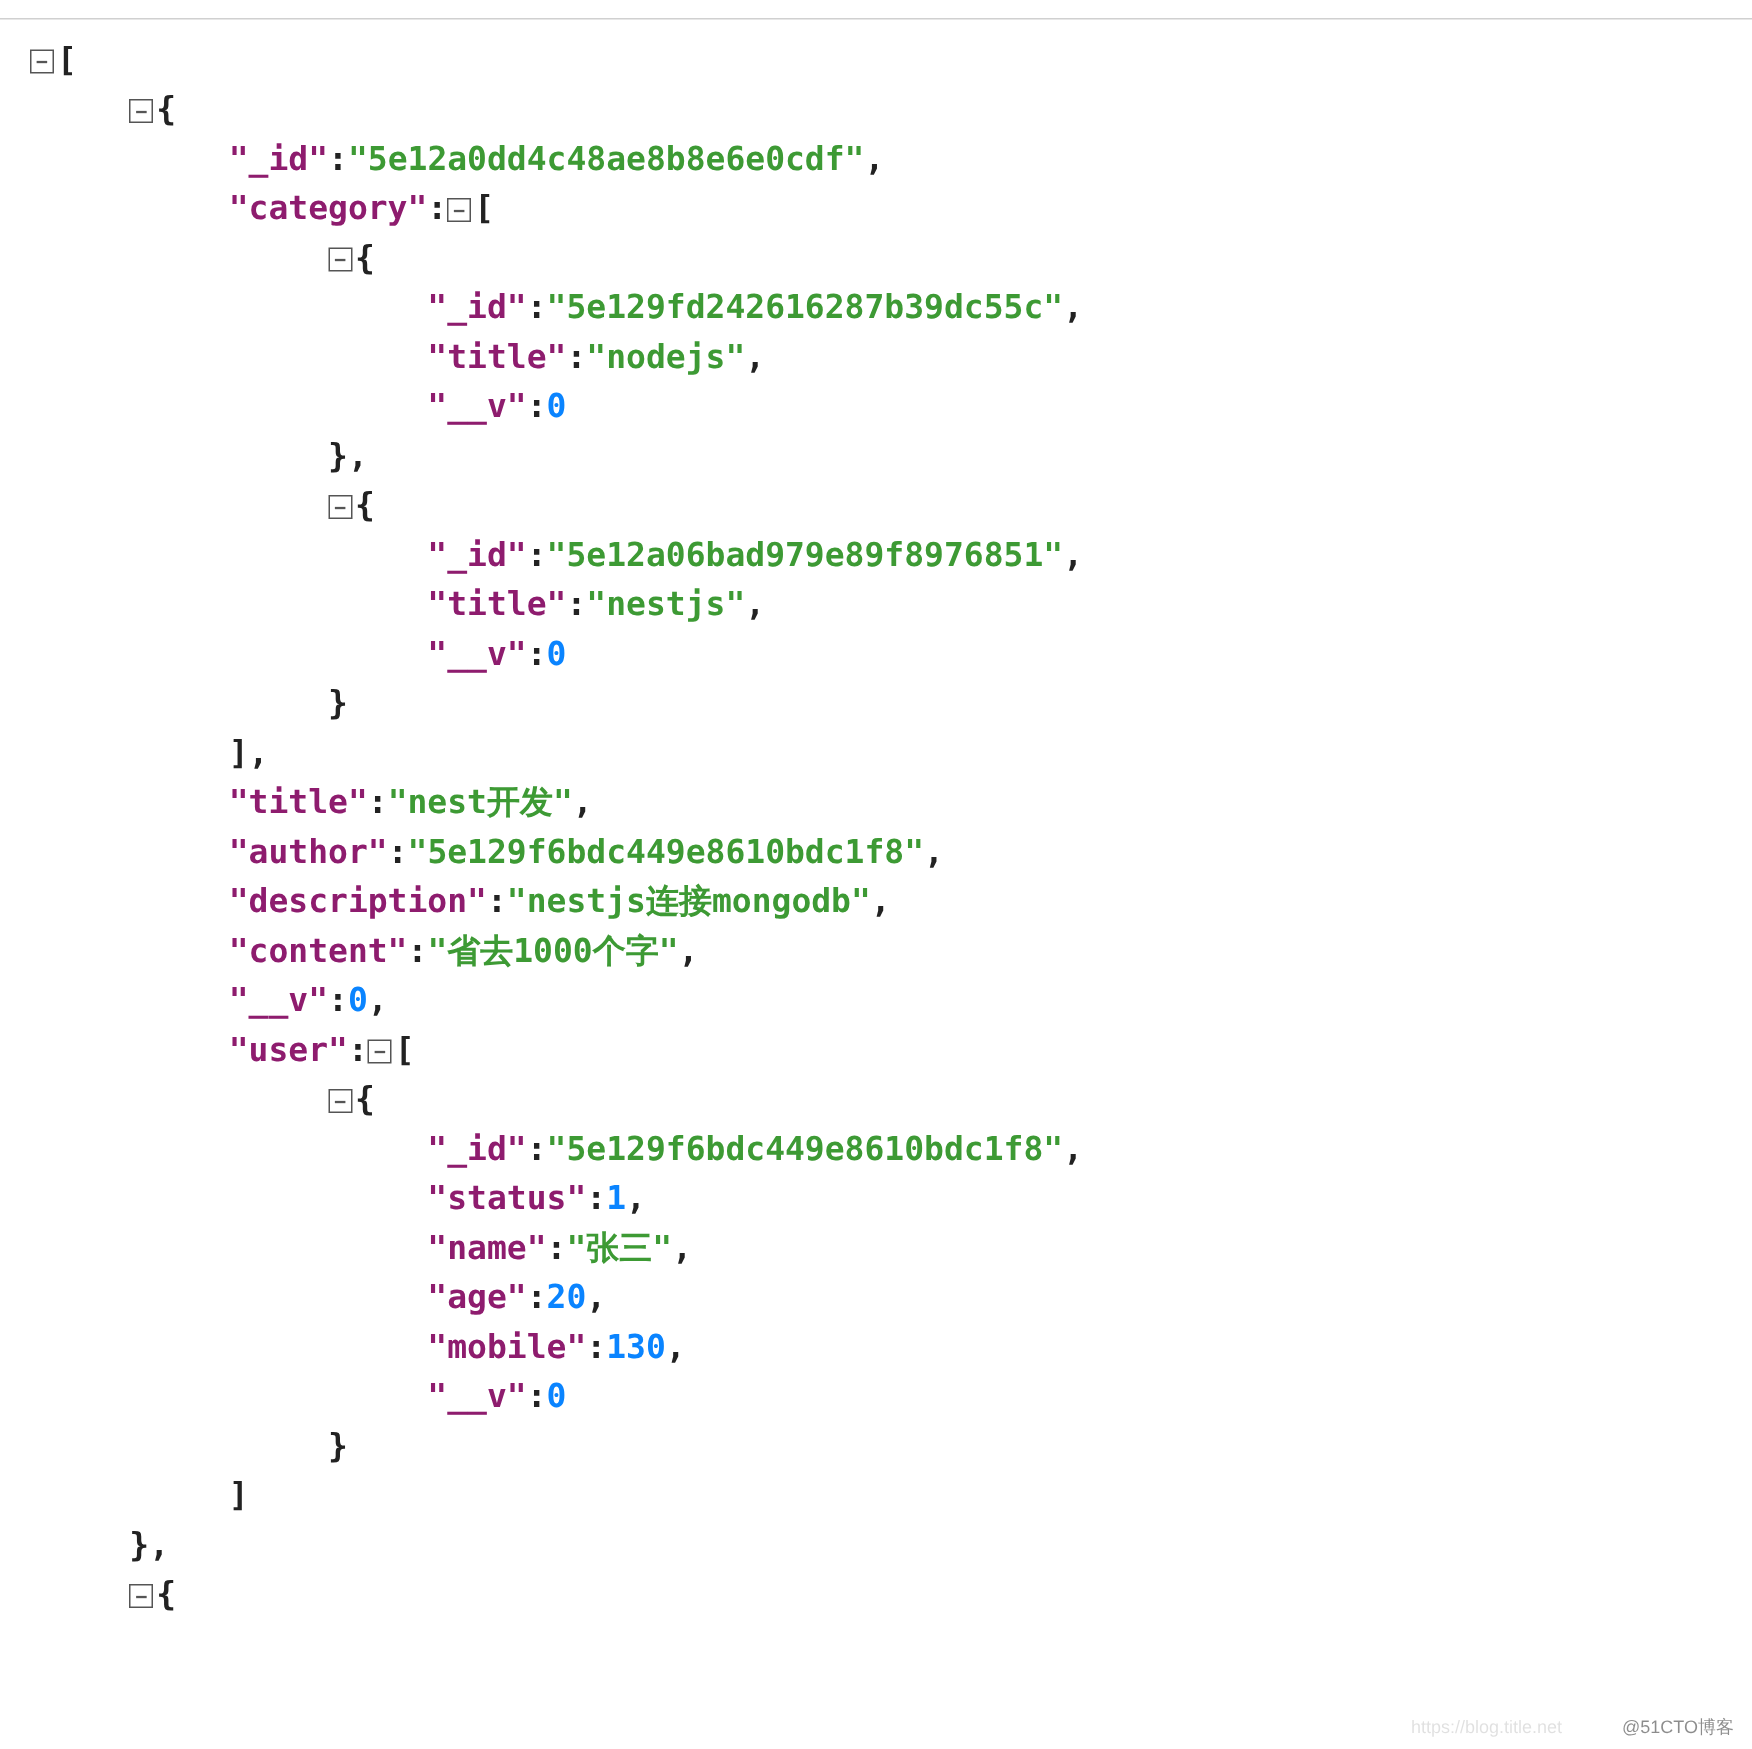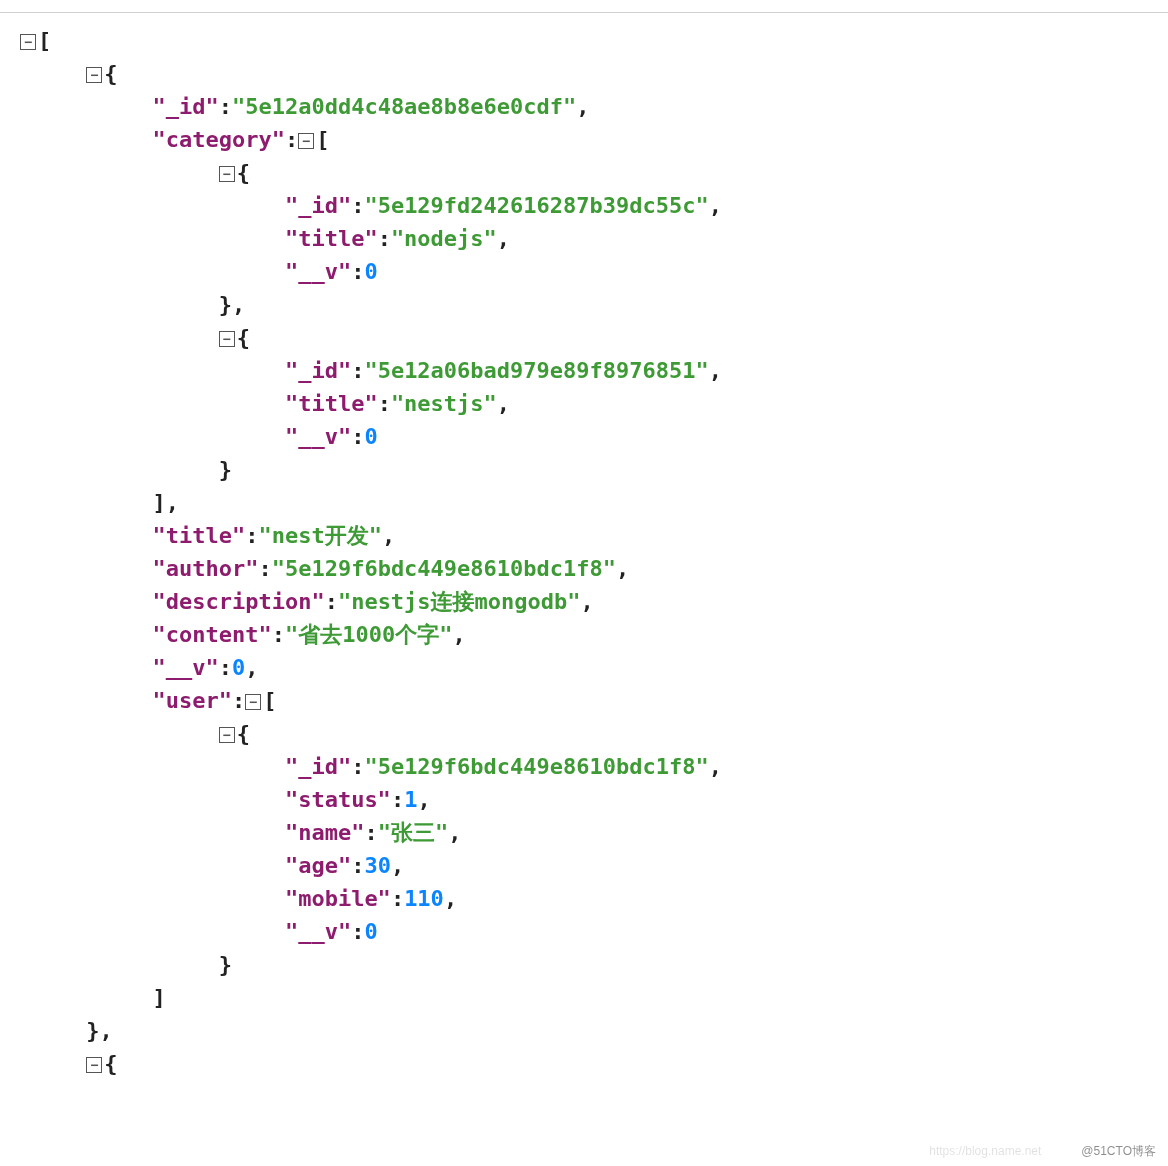--- a/index.html
+++ b/index.html
@@ -83,21 +83,21 @@
           <span class="k">"title"</span><span class="p">:</span><span class="s">"nest开发"</span><span class="p">,</span>
           <span class="k">"author"</span><span class="p">:</span><span class="s">"5e129f6bdc449e8610bdc1f8"</span><span class="p">,</span>
           <span class="k">"description"</span><span class="p">:</span><span class="s">"nestjs连接mongodb"</span><span class="p">,</span>
           <span class="k">"content"</span><span class="p">:</span><span class="s">"省去1000个字"</span><span class="p">,</span>
           <span class="k">"__v"</span><span class="p">:</span><span class="n">0</span><span class="p">,</span>
           <span class="k">"user"</span><span class="p">:</span><span class="toggle"></span><span class="p">[</span>
                <span class="toggle"></span><span class="p">{</span>
                     <span class="k">"_id"</span><span class="p">:</span><span class="s">"5e129f6bdc449e8610bdc1f8"</span><span class="p">,</span>
                     <span class="k">"status"</span><span class="p">:</span><span class="n">1</span><span class="p">,</span>
                     <span class="k">"name"</span><span class="p">:</span><span class="s">"张三"</span><span class="p">,</span>
-                    <span class="k">"age"</span><span class="p">:</span><span class="n">30</span><span class="p">,</span>
-                    <span class="k">"mobile"</span><span class="p">:</span><span class="n">110</span><span class="p">,</span>
+                    <span class="k">"age"</span><span class="p">:</span><span class="n">20</span><span class="p">,</span>
+                    <span class="k">"mobile"</span><span class="p">:</span><span class="n">130</span><span class="p">,</span>
                     <span class="k">"__v"</span><span class="p">:</span><span class="n">0</span>
                <span class="p">}</span>
           <span class="p">]</span>
      <span class="p">},</span>
      <span class="toggle"></span><span class="p">{</span></div>
 
-<div class="watermark"><span>https://blog.name.net</span><span class="dark">@51CTO博客</span></div>
+<div class="watermark"><span>https://blog.title.net</span><span class="dark">@51CTO博客</span></div>
 
 </body></html>

